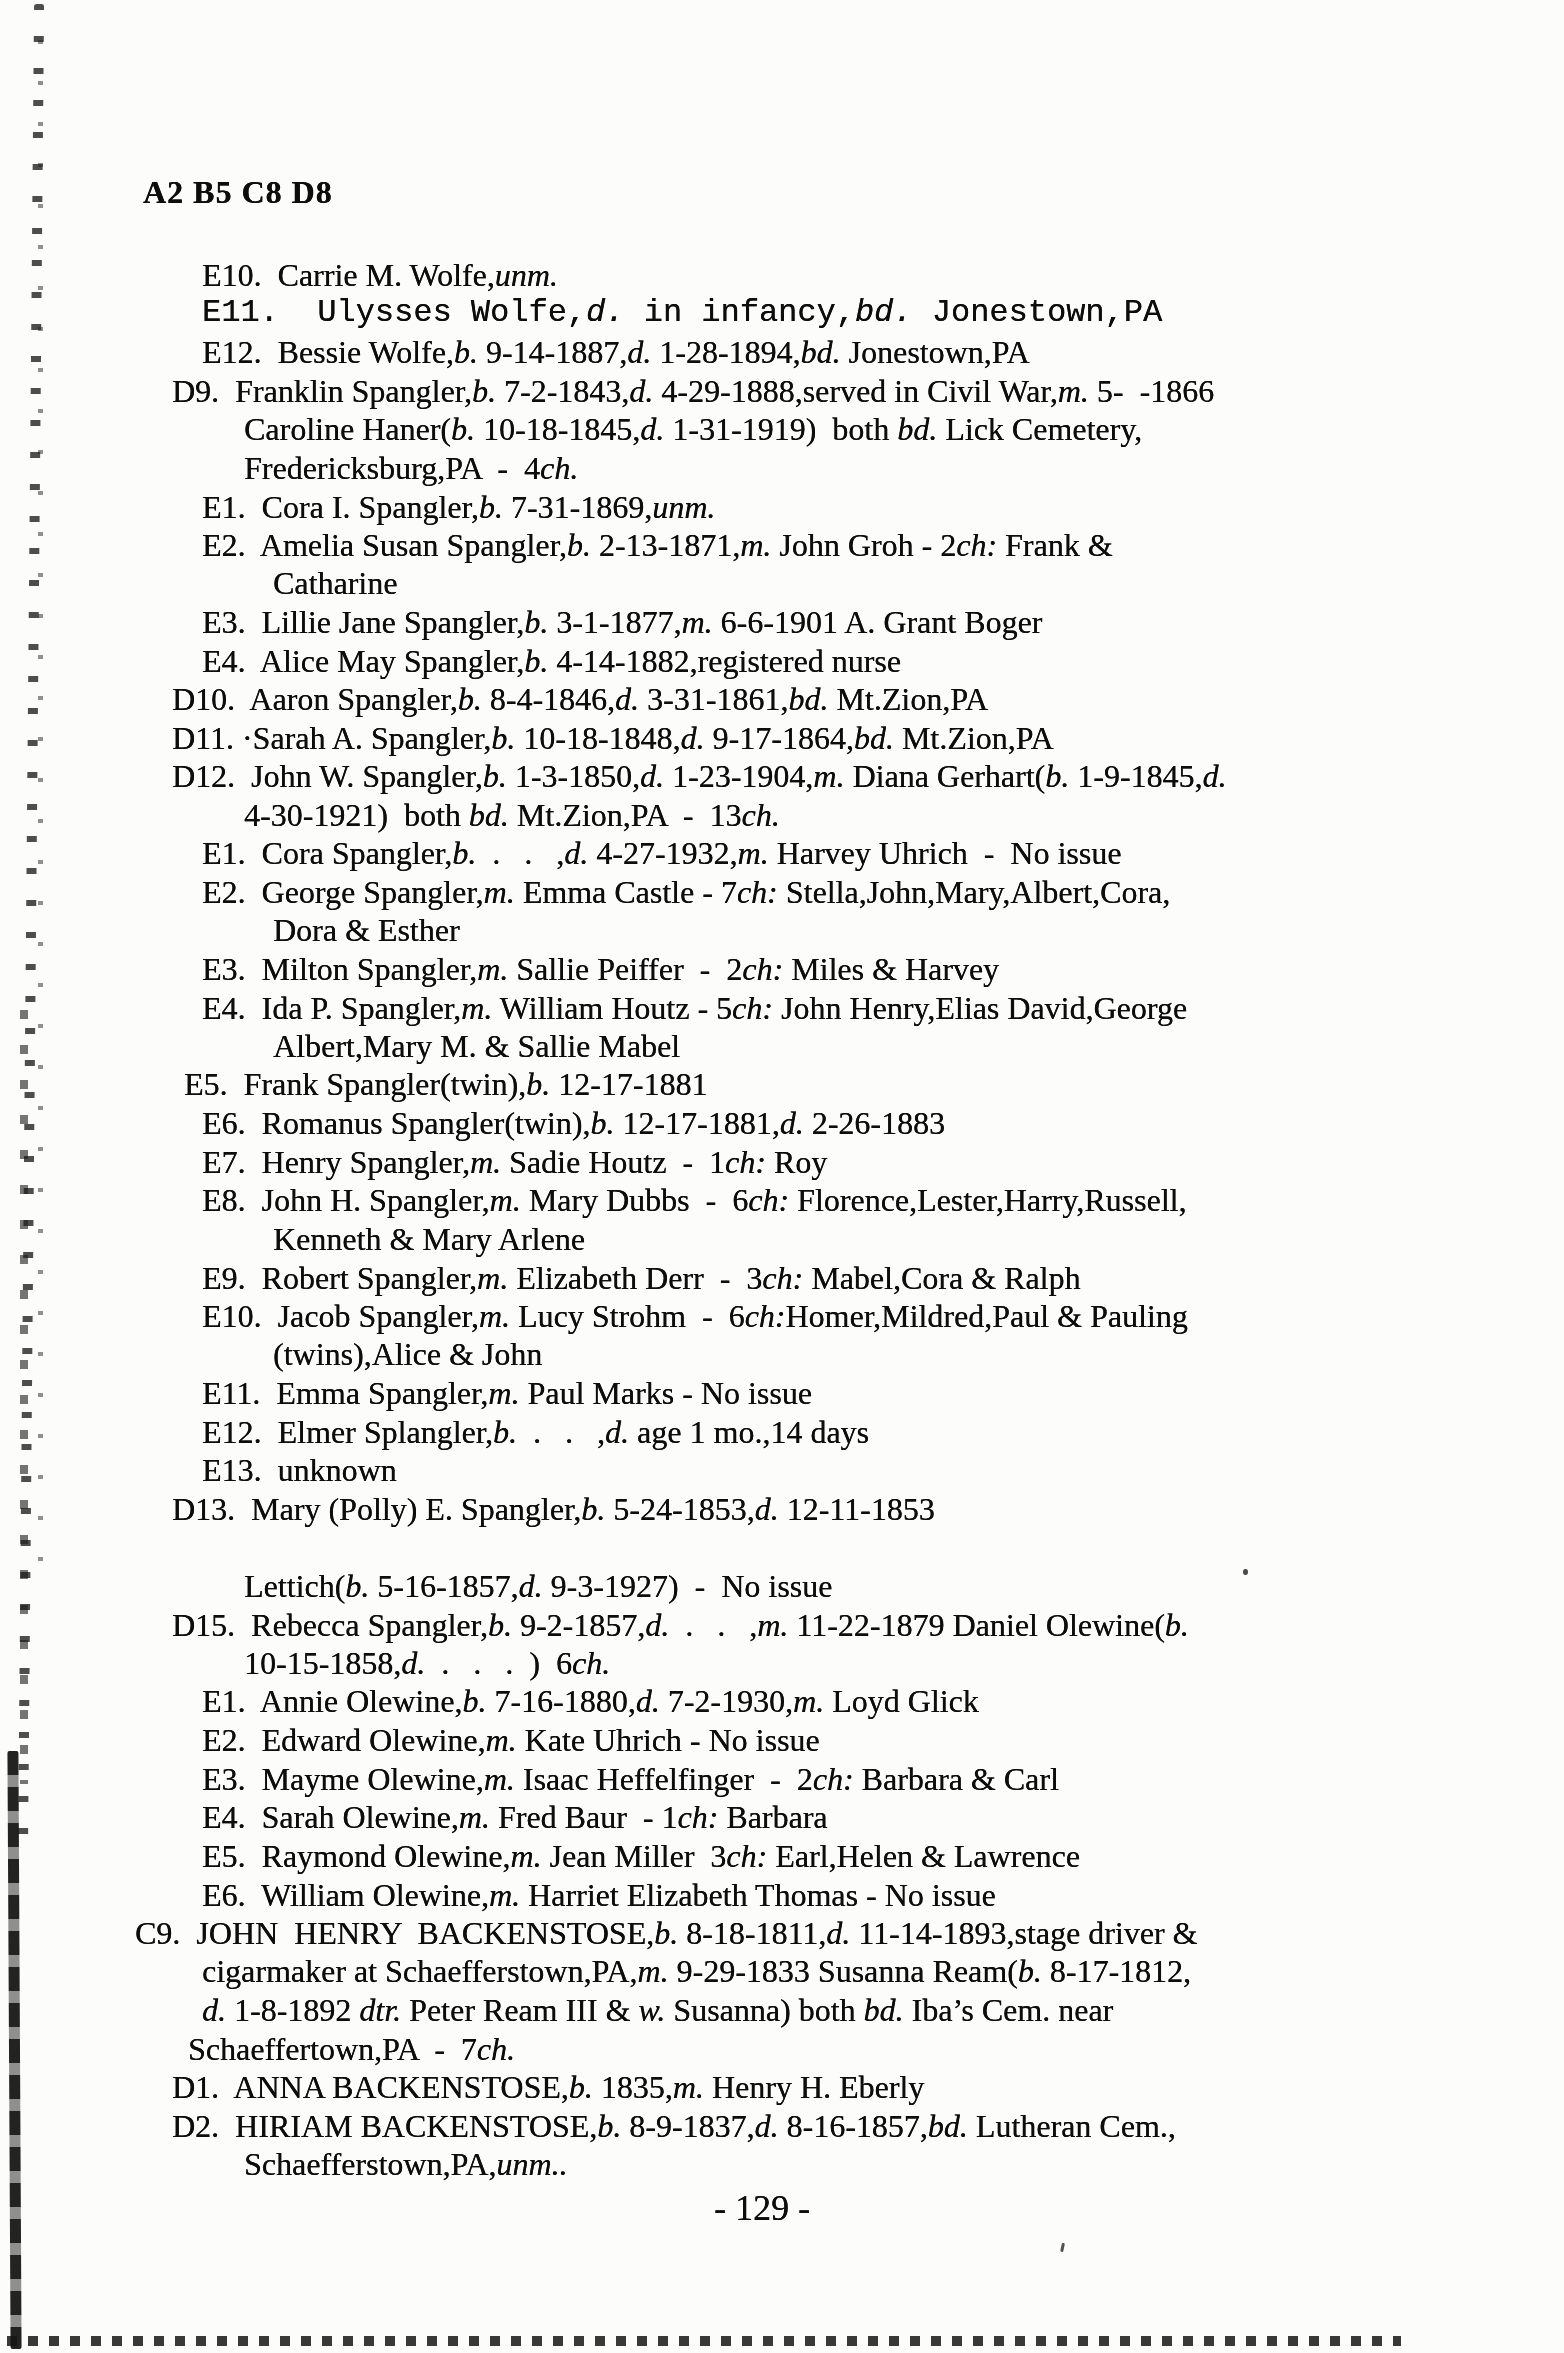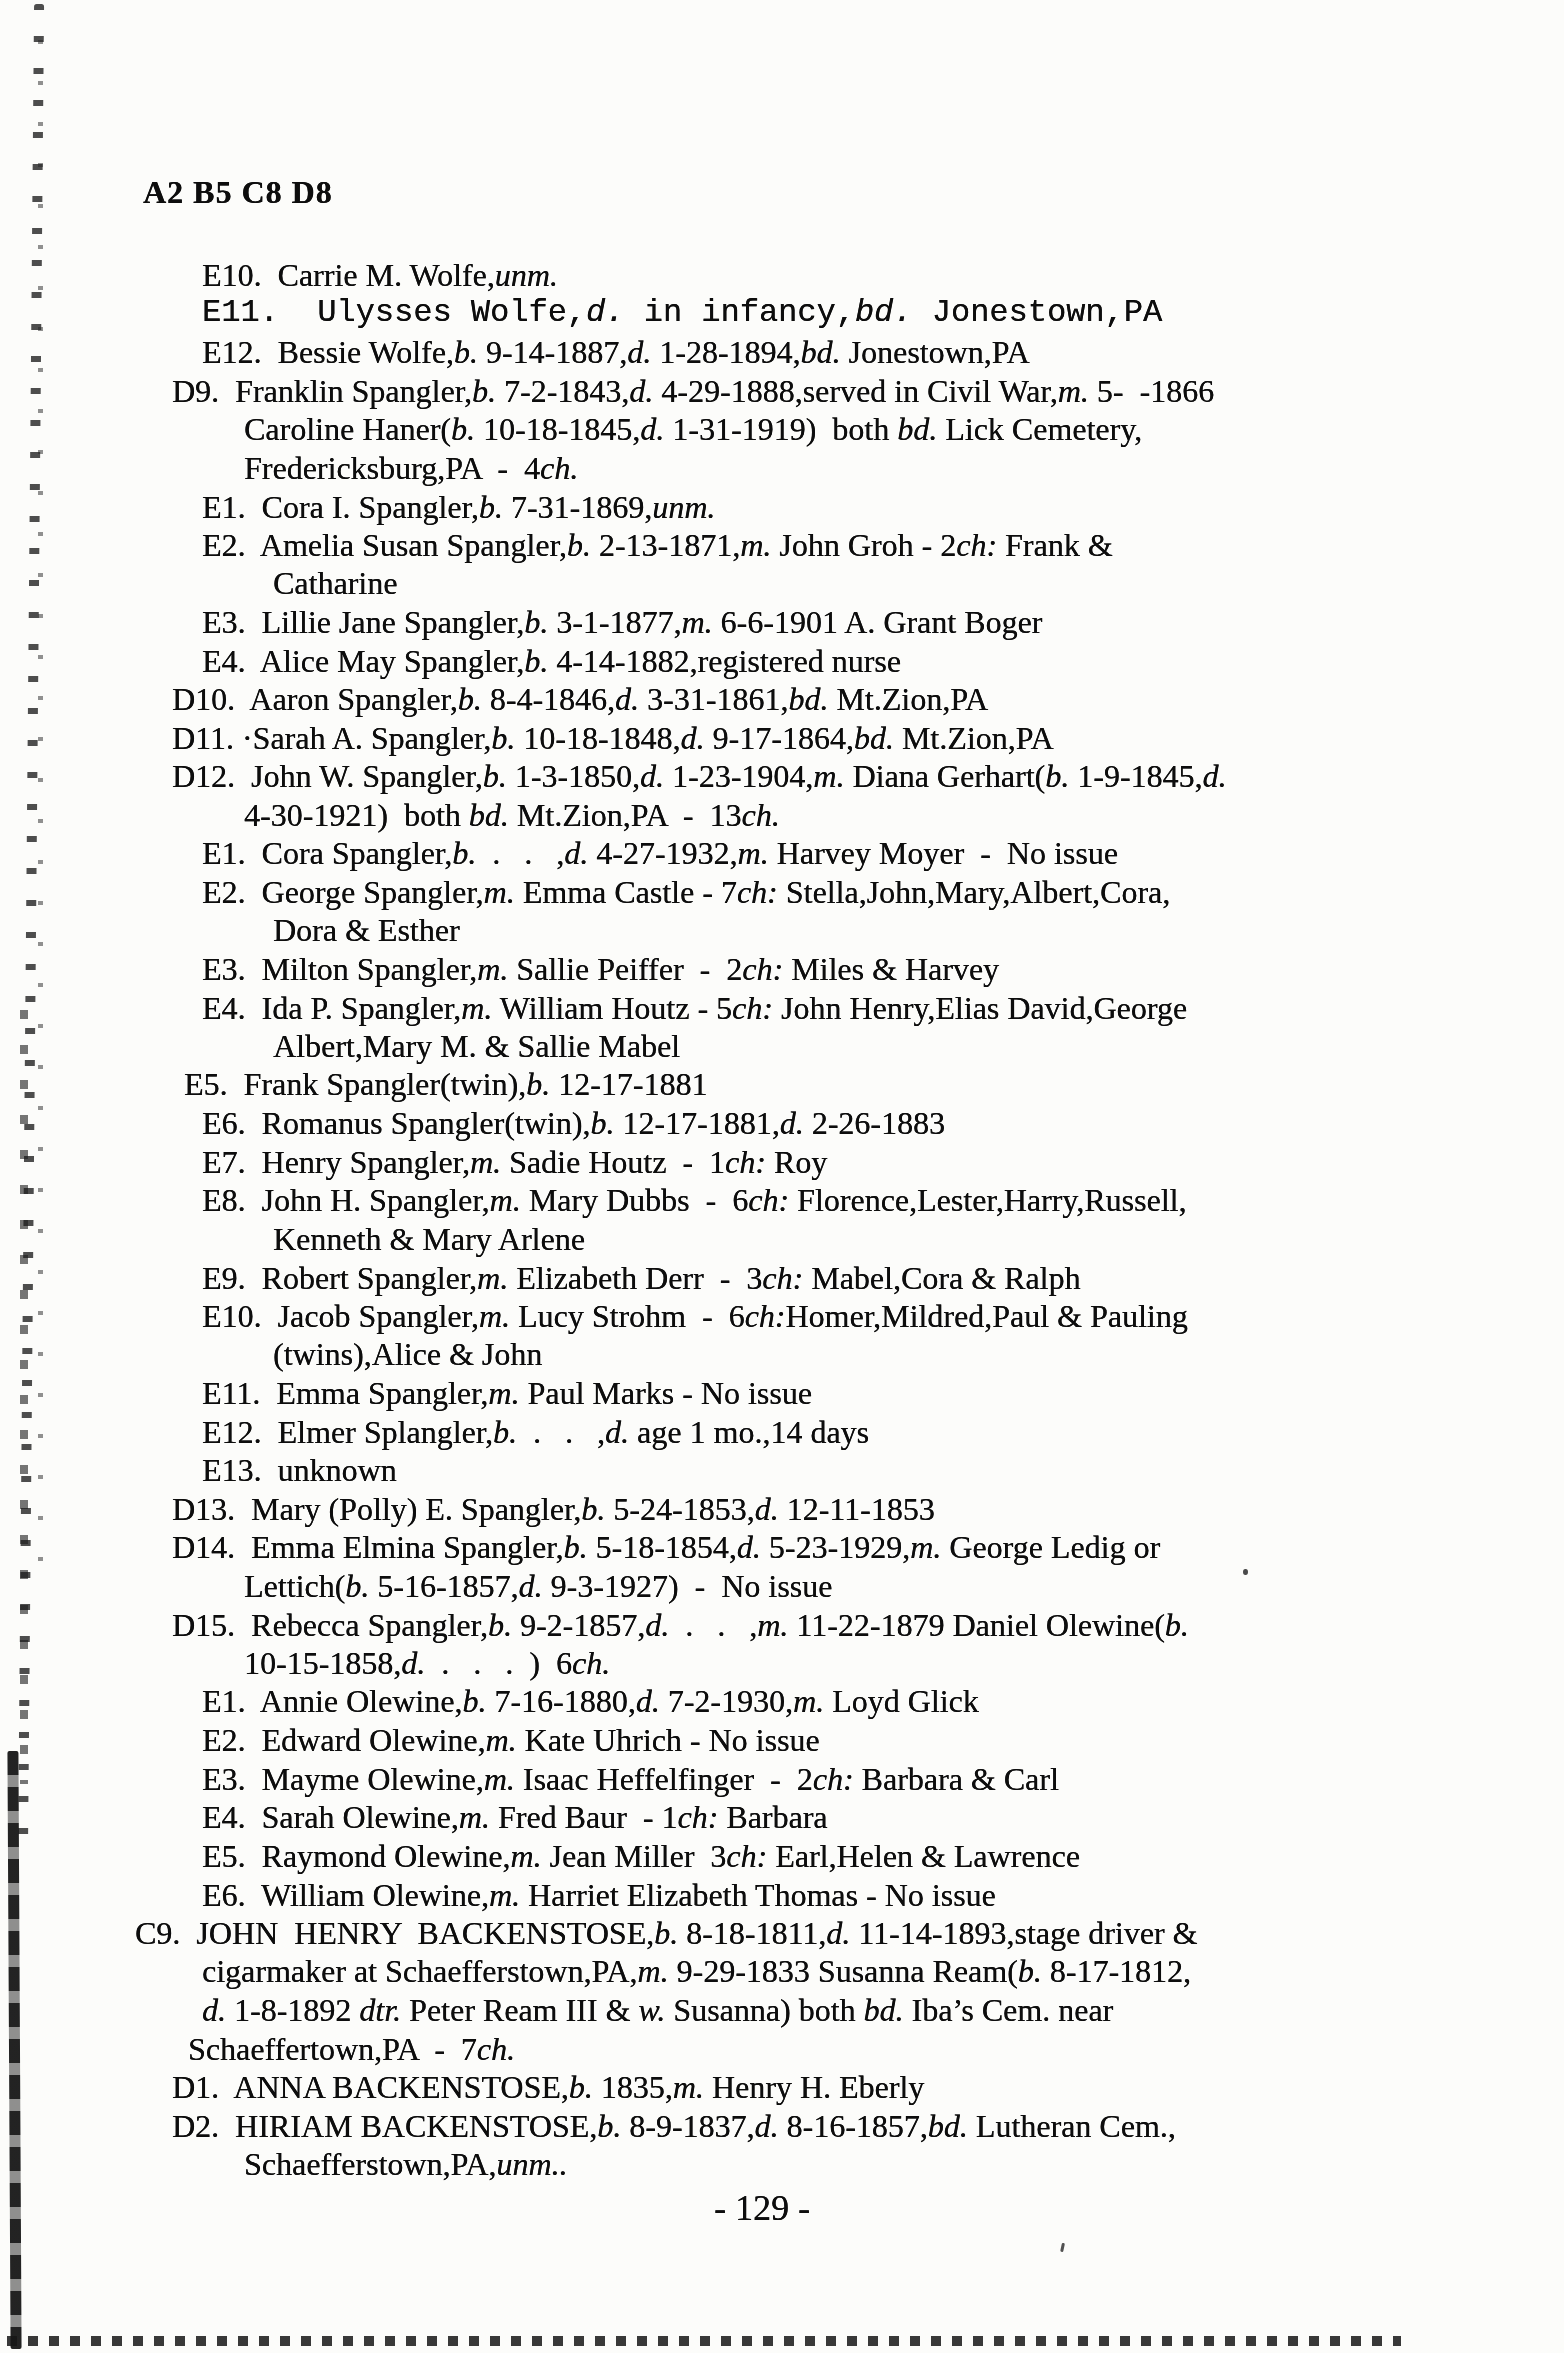--- a/index.html
+++ b/index.html
@@ -60,39 +60,38 @@
       <div class="line" style="left: 244px; top: 449px;"><span>Fredericksburg,PA  -  4</span><span class="it">ch.</span></div>
       <div class="line" style="left: 202px; top: 488px;"><span>E1.  Cora I. Spangler,</span><span class="it">b.</span><span> 7-31-1869,</span><span class="it">unm.</span></div>
       <div class="line" style="left: 202px; top: 526px;"><span>E2.  Amelia Susan Spangler,</span><span class="it">b.</span><span> 2-13-1871,</span><span class="it">m.</span><span> John Groh - 2</span><span class="it">ch:</span><span> Frank &amp;</span></div>
       <div class="line" style="left: 273px; top: 564px;"><span>Catharine</span></div>
       <div class="line" style="left: 202px; top: 603px;"><span>E3.  Lillie Jane Spangler,</span><span class="it">b.</span><span> 3-1-1877,</span><span class="it">m.</span><span> 6-6-1901 A. Grant Boger</span></div>
       <div class="line" style="left: 202px; top: 642px;"><span>E4.  Alice May Spangler,</span><span class="it">b.</span><span> 4-14-1882,registered nurse</span></div>
       <div class="line" style="left: 172px; top: 680px;"><span>D10.  Aaron Spangler,</span><span class="it">b.</span><span> 8-4-1846,</span><span class="it">d.</span><span> 3-31-1861,</span><span class="it">bd.</span><span> Mt.Zion,PA</span></div>
       <div class="line" style="left: 172px; top: 719px;"><span>D11. ·Sarah A. Spangler,</span><span class="it">b.</span><span> 10-18-1848,</span><span class="it">d.</span><span> 9-17-1864,</span><span class="it">bd.</span><span> Mt.Zion,PA</span></div>
       <div class="line" style="left: 172px; top: 757px;"><span>D12.  John W. Spangler,</span><span class="it">b.</span><span> 1-3-1850,</span><span class="it">d.</span><span> 1-23-1904,</span><span class="it">m.</span><span> Diana Gerhart(</span><span class="it">b.</span><span> 1-9-1845,</span><span class="it">d.</span></div>
       <div class="line" style="left: 244px; top: 796px;"><span>4-30-1921)  both </span><span class="it">bd.</span><span> Mt.Zion,PA  -  13</span><span class="it">ch.</span></div>
-      <div class="line" style="left: 202px; top: 834px;"><span>E1.  Cora Spangler,</span><span class="it">b.</span><span>  .   .   ,</span><span class="it">d.</span><span> 4-27-1932,</span><span class="it">m.</span><span> Harvey Moyer  -  No issue</span></div>
+      <div class="line" style="left: 202px; top: 834px;"><span>E1.  Cora Spangler,</span><span class="it">b.</span><span>  .   .   ,</span><span class="it">d.</span><span> 4-27-1932,</span><span class="it">m.</span><span> Harvey Uhrich  -  No issue</span></div>
       <div class="line" style="left: 202px; top: 873px;"><span>E2.  George Spangler,</span><span class="it">m.</span><span> Emma Castle - 7</span><span class="it">ch:</span><span> Stella,John,Mary,Albert,Cora,</span></div>
       <div class="line" style="left: 273px; top: 911px;"><span>Dora &amp; Esther</span></div>
       <div class="line" style="left: 202px; top: 950px;"><span>E3.  Milton Spangler,</span><span class="it">m.</span><span> Sallie Peiffer  -  2</span><span class="it">ch:</span><span> Miles &amp; Harvey</span></div>
       <div class="line" style="left: 202px; top: 989px;"><span>E4.  Ida P. Spangler,</span><span class="it">m.</span><span> William Houtz - 5</span><span class="it">ch:</span><span> John Henry,Elias David,George</span></div>
       <div class="line" style="left: 273px; top: 1027px;"><span>Albert,Mary M. &amp; Sallie Mabel</span></div>
       <div class="line" style="left: 184px; top: 1065px;"><span>E5.  Frank Spangler(twin),</span><span class="it">b.</span><span> 12-17-1881</span></div>
       <div class="line" style="left: 202px; top: 1104px;"><span>E6.  Romanus Spangler(twin),</span><span class="it">b.</span><span> 12-17-1881,</span><span class="it">d.</span><span> 2-26-1883</span></div>
       <div class="line" style="left: 202px; top: 1143px;"><span>E7.  Henry Spangler,</span><span class="it">m.</span><span> Sadie Houtz  -  1</span><span class="it">ch:</span><span> Roy</span></div>
       <div class="line" style="left: 202px; top: 1181px;"><span>E8.  John H. Spangler,</span><span class="it">m.</span><span> Mary Dubbs  -  6</span><span class="it">ch:</span><span> Florence,Lester,Harry,Russell,</span></div>
       <div class="line" style="left: 273px; top: 1220px;"><span>Kenneth &amp; Mary Arlene</span></div>
       <div class="line" style="left: 202px; top: 1259px;"><span>E9.  Robert Spangler,</span><span class="it">m.</span><span> Elizabeth Derr  -  3</span><span class="it">ch:</span><span> Mabel,Cora &amp; Ralph</span></div>
       <div class="line" style="left: 202px; top: 1297px;"><span>E10.  Jacob Spangler,</span><span class="it">m.</span><span> Lucy Strohm  -  6</span><span class="it">ch:</span><span>Homer,Mildred,Paul &amp; Pauling</span></div>
       <div class="line" style="left: 273px; top: 1335px;"><span>(twins),Alice &amp; John</span></div>
       <div class="line" style="left: 202px; top: 1374px;"><span>E11.  Emma Spangler,</span><span class="it">m.</span><span> Paul Marks - No issue</span></div>
       <div class="line" style="left: 202px; top: 1413px;"><span>E12.  Elmer Splangler,</span><span class="it">b.</span><span>  .   .   ,</span><span class="it">d.</span><span> age 1 mo.,14 days</span></div>
       <div class="line" style="left: 202px; top: 1451px;"><span>E13.  unknown</span></div>
       <div class="line" style="left: 172px; top: 1490px;"><span>D13.  Mary (Polly) E. Spangler,</span><span class="it">b.</span><span> 5-24-1853,</span><span class="it">d.</span><span> 12-11-1853</span></div>
-      <div class="line" style="left: 172px; top: 1528px;"><span>D14.  Emma Elmina Spangler,</span><span class="it">b.</span><span> 5-18-1854,</span><span class="it">d.</span><span> 5-23-1929,</span><span class="it">m.</span><span> George Ledig or</span></div>
       <div class="line" style="left: 244px; top: 1567px;"><span>Lettich(</span><span class="it">b.</span><span> 5-16-1857,</span><span class="it">d.</span><span> 9-3-1927)  -  No issue</span></div>
       <div class="line" style="left: 172px; top: 1606px;"><span>D15.  Rebecca Spangler,</span><span class="it">b.</span><span> 9-2-1857,</span><span class="it">d.</span><span>  .   .   ,</span><span class="it">m.</span><span> 11-22-1879 Daniel Olewine(</span><span class="it">b.</span></div>
       <div class="line" style="left: 244px; top: 1644px;"><span>10-15-1858,</span><span class="it">d.</span><span>  .   .   .  )  6</span><span class="it">ch.</span></div>
       <div class="line" style="left: 202px; top: 1682px;"><span>E1.  Annie Olewine,</span><span class="it">b.</span><span> 7-16-1880,</span><span class="it">d.</span><span> 7-2-1930,</span><span class="it">m.</span><span> Loyd Glick</span></div>
       <div class="line" style="left: 202px; top: 1721px;"><span>E2.  Edward Olewine,</span><span class="it">m.</span><span> Kate Uhrich - No issue</span></div>
       <div class="line" style="left: 202px; top: 1760px;"><span>E3.  Mayme Olewine,</span><span class="it">m.</span><span> Isaac Heffelfinger  -  2</span><span class="it">ch:</span><span> Barbara &amp; Carl</span></div>
       <div class="line" style="left: 202px; top: 1798px;"><span>E4.  Sarah Olewine,</span><span class="it">m.</span><span> Fred Baur  - 1</span><span class="it">ch:</span><span> Barbara</span></div>
       <div class="line" style="left: 202px; top: 1837px;"><span>E5.  Raymond Olewine,</span><span class="it">m.</span><span> Jean Miller  3</span><span class="it">ch:</span><span> Earl,Helen &amp; Lawrence</span></div>
       <div class="line" style="left: 202px; top: 1876px;"><span>E6.  William Olewine,</span><span class="it">m.</span><span> Harriet Elizabeth Thomas - No issue</span></div>
       <div class="line" style="left: 135px; top: 1914px;"><span>C9.  JOHN  HENRY  BACKENSTOSE,</span><span class="it">b.</span><span> 8-18-1811,</span><span class="it">d.</span><span> 11-14-1893,stage driver &amp;</span></div>

